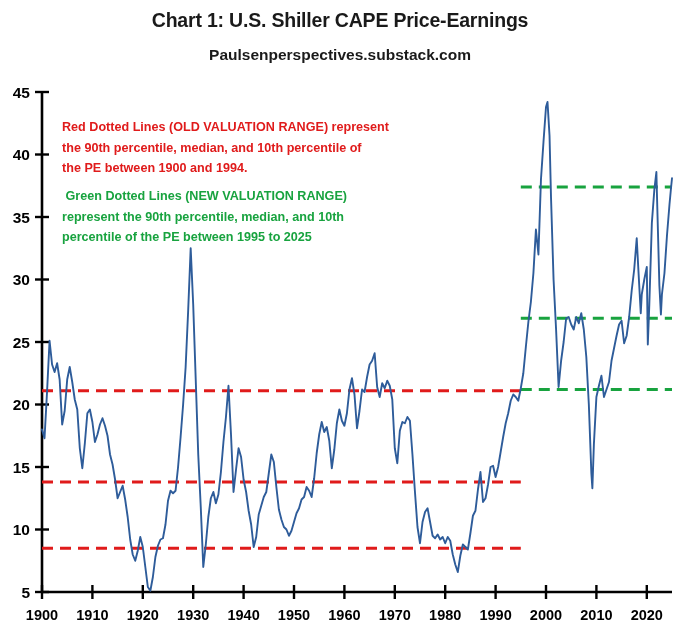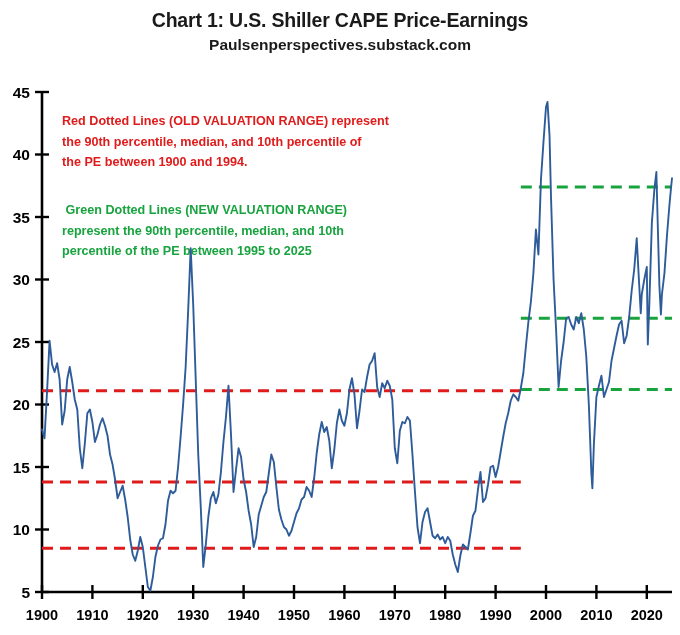--- a/index.html
+++ b/index.html
@@ -31,37 +31,37 @@
     font-weight: bold;
     color: #1a1a1a;
     letter-spacing: -0.2px;
     line-height: 25px;
   }
   .subtitle-line {
     font-size: 15.5px;
     font-weight: bold;
     color: #1a1a1a;
     line-height: 22px;
-    margin-top: 1px;
+    margin-top: 11px;
   }
   .annot {
     position: absolute;
     font-size: 12.6px;
     font-weight: bold;
     line-height: 20.5px;
     white-space: pre;
   }
   .annot-red {
     left: 62px;
-    top: 111px;
+    top: 117px;
     color: #e01b1b;
   }
   .annot-green {
     left: 62px;
-    top: 200px;
+    top: 186px;
     color: #18a33f;
   }
   svg.plot {
     position: absolute;
     left: 0;
     top: 0;
   }
   .ytick-label {
     font-size: 15.5px;
     font-weight: bold;

